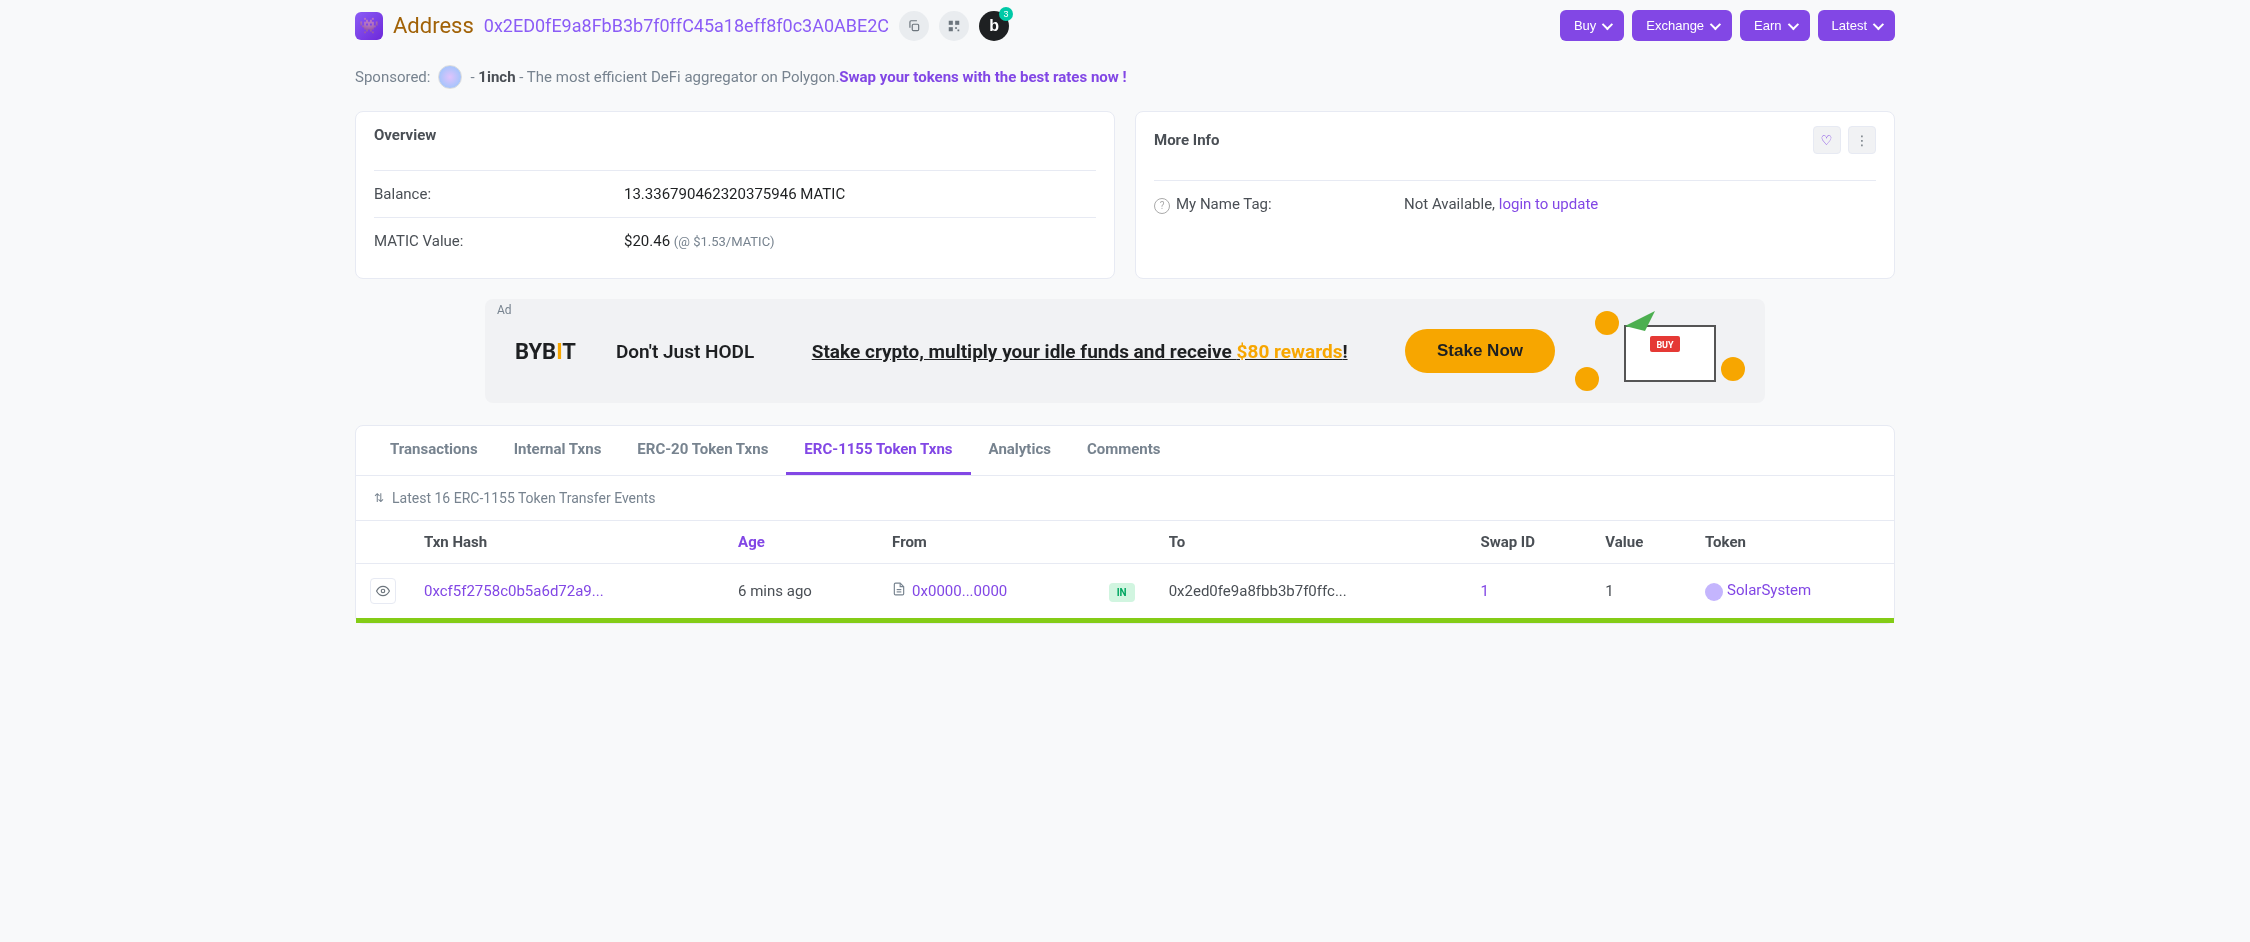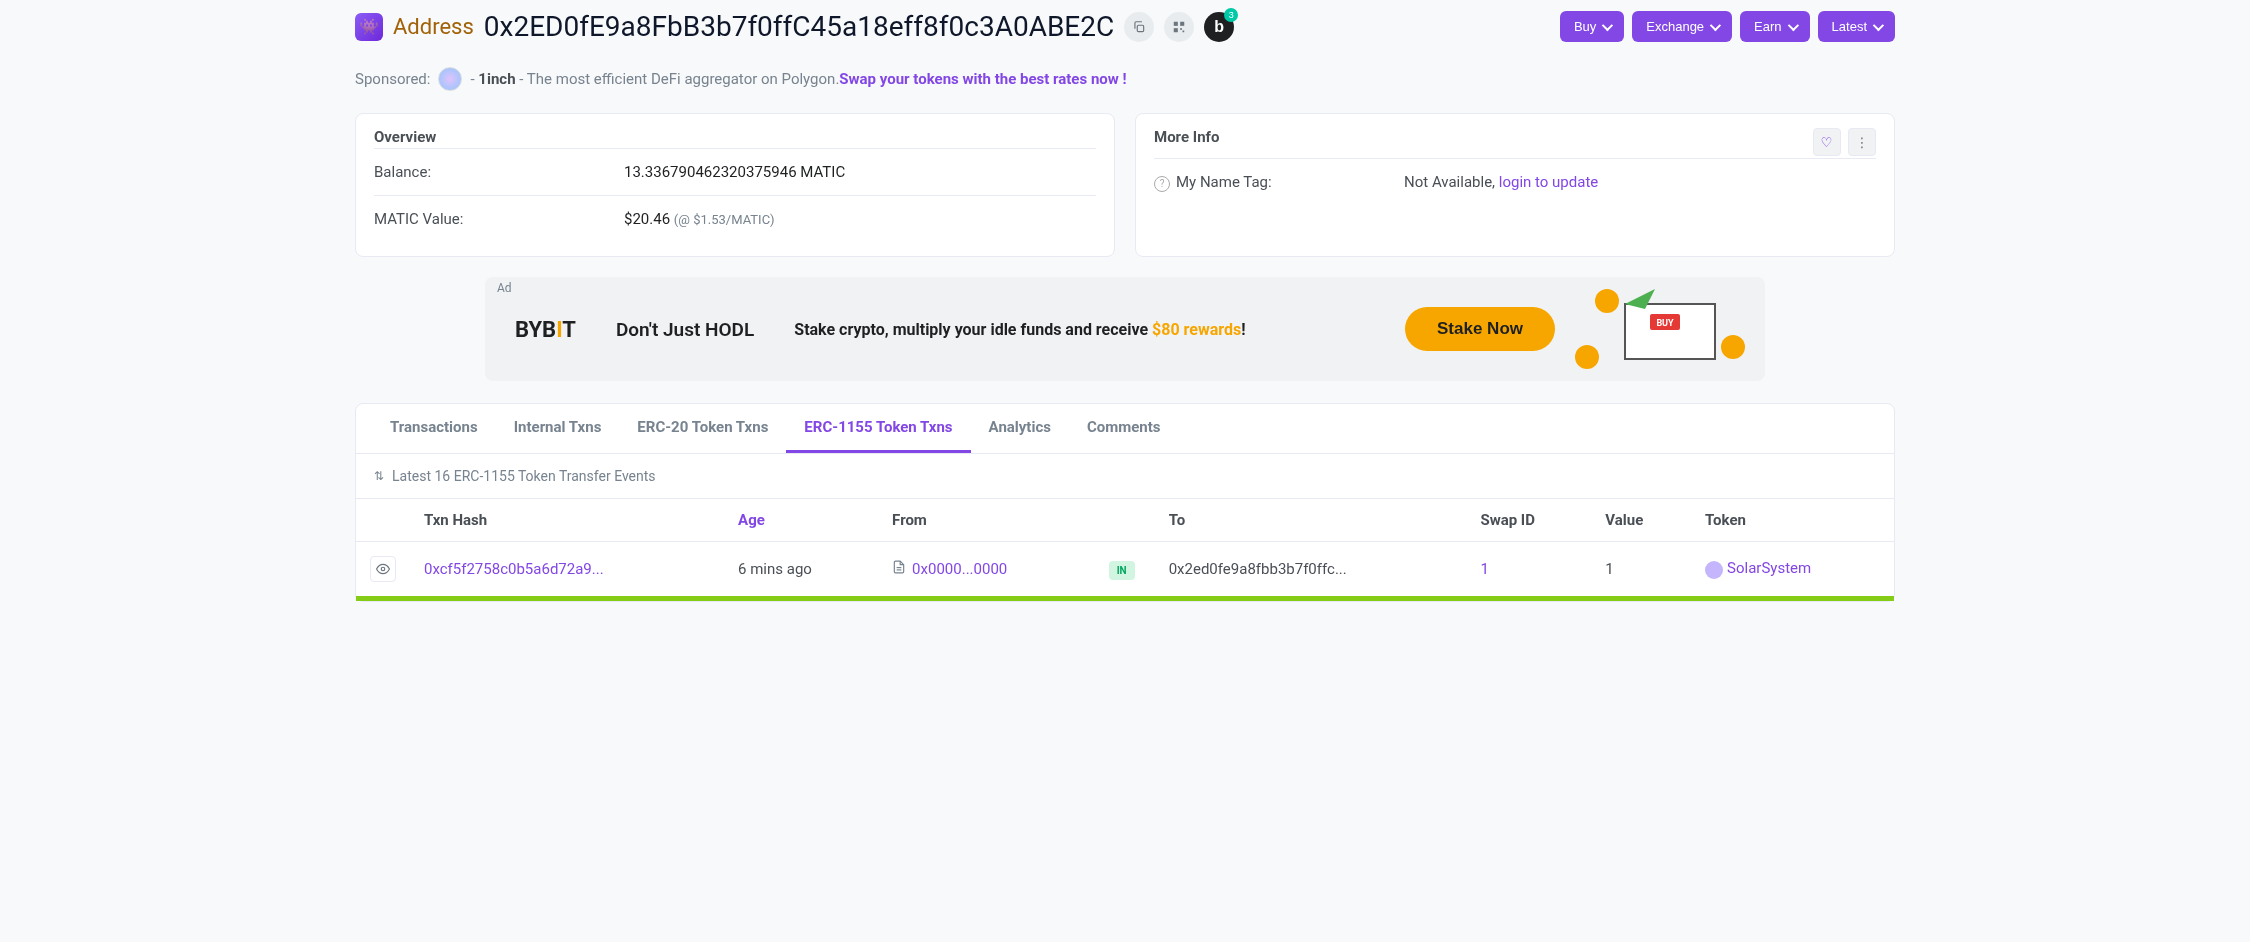--- a/index.html
+++ b/index.html
@@ -2,52 +2,52 @@
 <html><head>
 <meta charset="utf-8">
 <style>
 * { margin: 0; padding: 0; box-sizing: border-box; }
 body { font-family: -apple-system, BlinkMacSystemFont, "Segoe UI", Roboto, sans-serif; background: #f8f9fa; color: #4a4f55; font-size: 14px; }
 .container { max-width: 1580px; margin: 0 auto; padding: 0 20px; }
 
 .header-row { display: flex; align-items: center; padding: 10px 0 20px; gap: 10px; }
 .avatar { width: 28px; height: 28px; border-radius: 6px; background: linear-gradient(135deg, #8b5cf6, #6d28d9); display: flex; align-items: center; justify-content: center; font-size: 16px; }
 .page-title { font-size: 22px; font-weight: 400; color: #a16207; }
-.address-hash { font-size: 28px; font-weight: 400; color: #0f172a; }
+.address-hash { font-size: 18px; font-weight: 400; color: #8b5cf6; }
 .icon-btn { width: 30px; height: 30px; border-radius: 50%; background: #e9ecef; border: none; display: inline-flex; align-items: center; justify-content: center; cursor: pointer; color: #6c757d; }
 .icon-btn.dark { background: #1e2022; color: #fff; position: relative; }
 .badge-count { position: absolute; top: -4px; right: -4px; background: #00c9a7; color: #fff; font-size: 9px; width: 14px; height: 14px; border-radius: 50%; display: flex; align-items: center; justify-content: center; }
 
 .nav-buttons { margin-left: auto; display: flex; gap: 8px; }
 .btn-purple { background: #8247e5; color: #fff; border: none; border-radius: 6px; padding: 8px 14px; font-size: 13px; display: inline-flex; align-items: center; gap: 6px; cursor: pointer; }
 .chevron { width: 8px; height: 8px; border-right: 2px solid currentColor; border-bottom: 2px solid currentColor; transform: rotate(45deg) translateY(-2px); display: inline-block; }
 
 .sponsor-row { display: flex; align-items: center; gap: 8px; padding: 4px 0 22px; font-size: 15px; color: #77838f; }
 .sponsor-icon { width: 24px; height: 24px; border-radius: 50%; background: radial-gradient(circle,#e0c3fc,#8ec5fc); display: inline-block; border: 1px solid #ddd; }
 .sponsor-bold { font-weight: 700; color: #4a4f55; }
 .sponsor-link { color: #8247e5; font-weight: 700; text-decoration: none; }
 
 .cards-row { display: flex; gap: 20px; margin-bottom: 20px; }
 .card { background: #fff; border: 1px solid #e7eaf3; border-radius: 8px; flex: 1; padding: 14px 18px; }
-.card-header { display: flex; justify-content: space-between; margin-bottom: 2px; }
+.card-header { display: flex; justify-content: space-between; align-items: center; margin-bottom: 26px; }
 .card-title { font-size: 15px; font-weight: 700; color: #4a4f55; }
 .card-row { display: flex; padding: 14px 0; border-top: 1px solid #e7eaf3; font-size: 15px; }
 .card-label { width: 250px; color: #4a4f55; }
 .card-value { color: #1e2022; }
 .card-value-sub { color: #77838f; font-size: 13px; }
 .link { color: #8247e5; cursor: pointer; }
 .small-icon-btn { width: 28px; height: 28px; border-radius: 4px; background: #f1f2f4; border: 1px solid #e7eaf3; display: inline-flex; align-items: center; justify-content: center; cursor: pointer; color: #6c757d; margin-left: 4px; }
 .heart { color: #8247e5; }
 
 .ad-banner { position: relative; background: #f1f2f4; border-radius: 8px; height: 104px; margin: 0 130px 22px; display: flex; align-items: center; padding: 0 30px; gap: 40px; overflow: hidden; }
 .ad-label { position: absolute; top: 4px; left: 12px; font-size: 12px; color: #77838f; }
 .bybit-logo { font-size: 22px; font-weight: 700; color: #1e2022; }
 .bybit-logo .i { color: #f7a600; }
 .ad-text1 { font-size: 19px; font-weight: 600; color: #1e2022; }
-.ad-text2 { font-size: 16px; font-weight: 700; color: #1e2022; flex: 1; }
+.ad-text2 { font-size: 19px; font-weight: 700; color: #1e2022; text-align: center; flex: 1; text-decoration: underline; }
 .ad-reward { color: #f7a600; }
 .stake-btn { background: #f7a600; color: #1e2022; border: none; border-radius: 24px; padding: 12px 32px; font-size: 17px; font-weight: 600; cursor: pointer; }
 .ad-graphic { width: 140px; height: 80px; position: relative; }
 .coin { width: 24px; height: 24px; border-radius: 50%; background: #f7a600; position: absolute; }
 
 .main-card { background: #fff; border: 1px solid #e7eaf3; border-radius: 8px; padding: 0; }
 .tabs { display: flex; border-bottom: 1px solid #e7eaf3; padding: 0 16px; }
 .tab { padding: 14px 18px; font-size: 15px; font-weight: 700; color: #77838f; cursor: pointer; border-bottom: 3px solid transparent; text-align: center; }
 .tab.active { color: #8247e5; border-bottom-color: #8247e5; }
 

